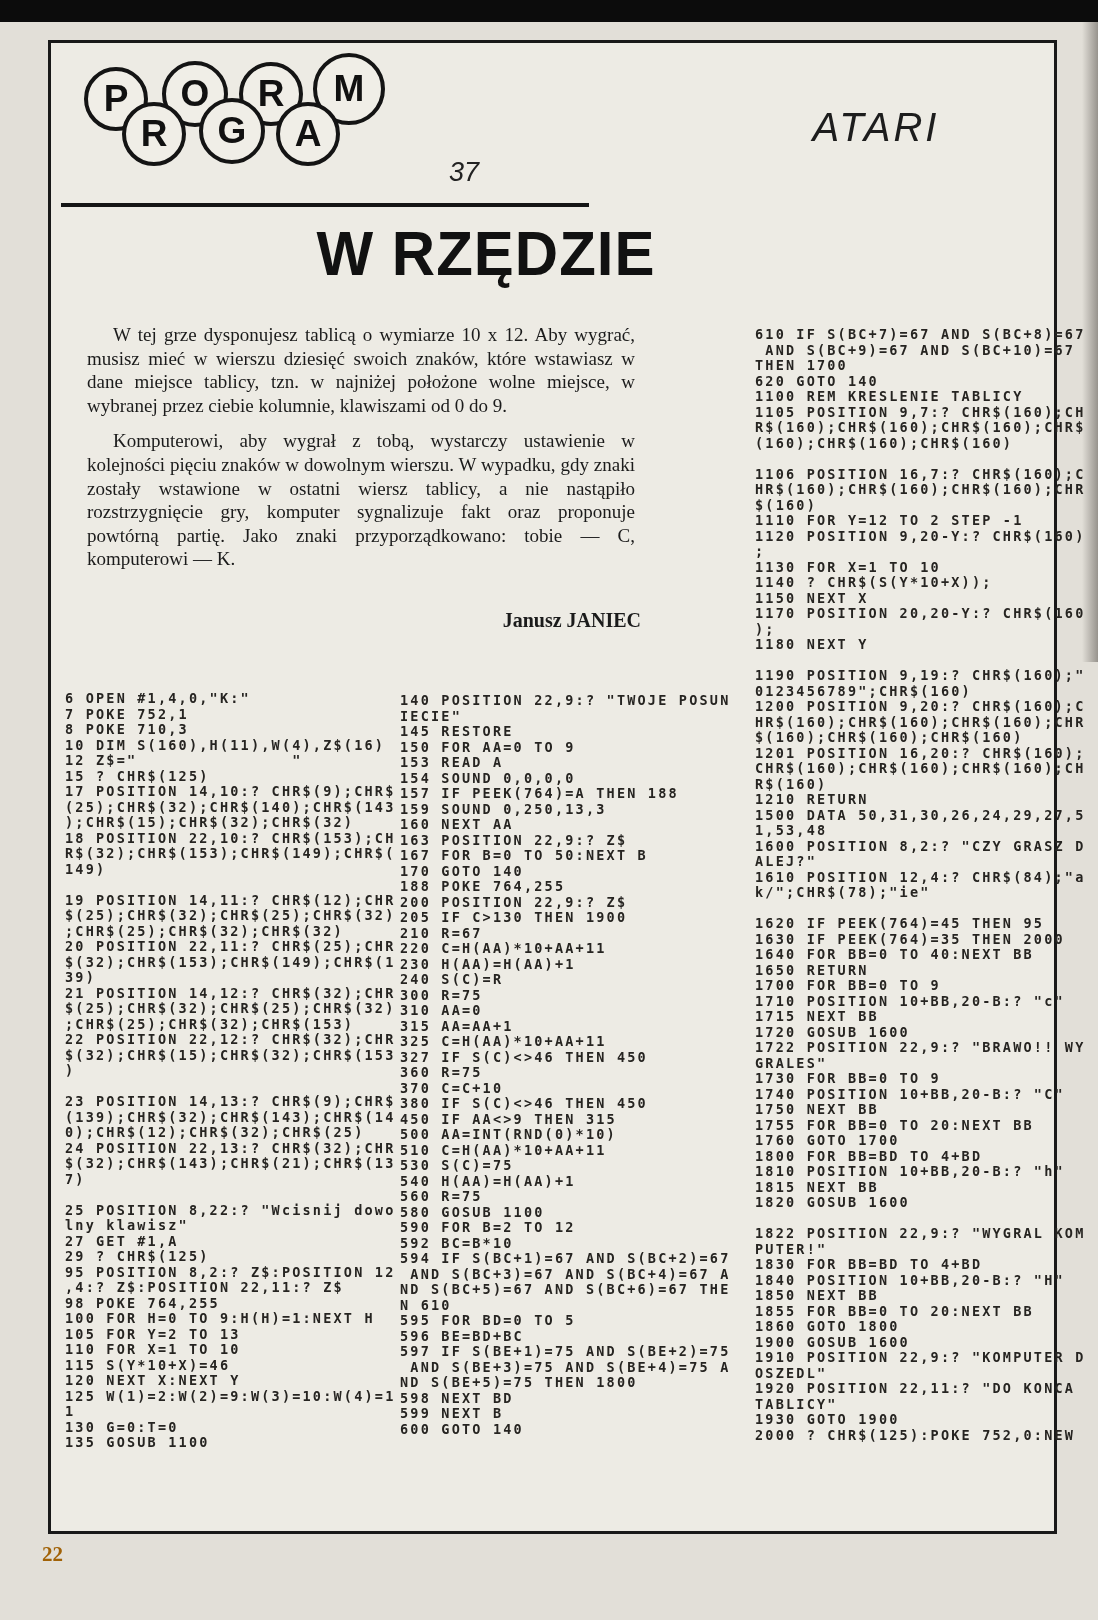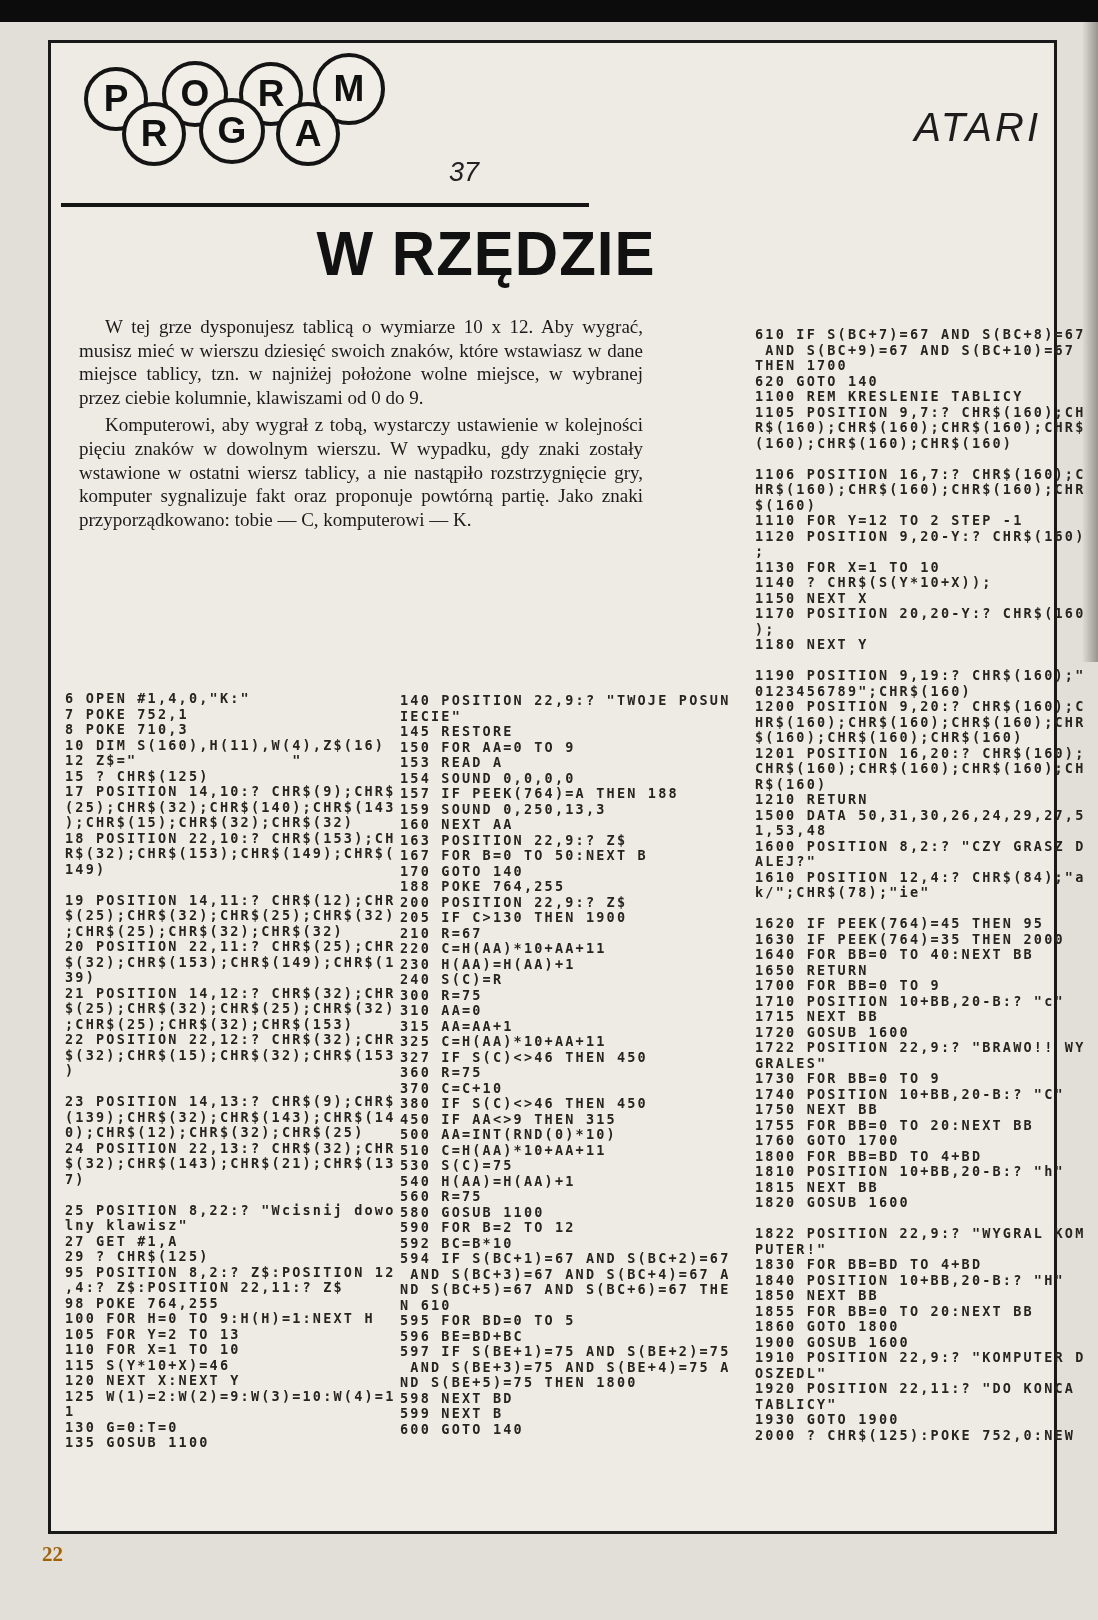--- a/index.html
+++ b/index.html
@@ -22,36 +22,36 @@
     position:absolute; border:4px solid #141414; border-radius:50%;
     background:#f0eee7; display:flex; align-items:center; justify-content:center;
     font-family:"Liberation Sans", sans-serif; font-weight:bold; font-size:37px; color:#111;
   }
   .issue {
     position:absolute; left:398px; top:114px;
     font-family:"Liberation Sans", sans-serif; font-size:27px; color:#222;font-style:italic;
   }
   .logo-rule { position:absolute; left:10px; top:160px; width:528px; height:4px; background:#151515; }
   .platform {
-    position:absolute; left:660px; top:62px; width:330px; text-align:right;
+    position:absolute; left:660px; top:62px; width:330px; text-align:center;
     font-family:"Liberation Sans", sans-serif; font-style:italic; font-size:40px;
     letter-spacing:3px; color:#1d1d1d;
   }
   .title {
     position:absolute; left:0px; top:176px; width:870px; margin:0;
     text-align:center; font-family:"Liberation Sans", sans-serif;
     font-weight:bold; font-size:60px; letter-spacing:1px; color:#111;
     transform:scaleY(1.06);
   }
   
   .intro {
     position:absolute; left:24px; top:268px; width:572px;
     font-size:19px; line-height:23.6px; text-align:justify;
   }
-  .intro p { margin:4px; text-indent:26px; }
+  .intro p { margin:12px; text-indent:26px; }
   .author {
     position:absolute; left:24px; top:566px; width:566px; text-align:right;
     font-weight:bold; font-size:20px;
   }
   
   .code {
     position:absolute; margin:0;
     font-family:"DejaVu Sans Mono", monospace; font-weight:bold;
     font-size:13.5px; line-height:15.5px; letter-spacing:2.2px;
     color:#262421; white-space:pre;
@@ -101,20 +101,21 @@
     <div class="logo-rule"></div>
     <div class="platform">ATARI</div>
 
     <h1 class="title">W RZĘDZIE</h1>
 
     <div class="intro">
       <p>W tej grze dysponujesz tablicą o wymiarze 10 x 12. Aby wygrać, musisz mieć w wierszu dziesięć swoich znaków, które wstawiasz w dane miejsce tablicy, tzn. w najniżej położone wolne miejsce, w wybranej przez ciebie kolumnie, klawiszami od 0 do 9.</p>
       <p>Komputerowi, aby wygrał z tobą, wystarczy ustawienie w kolejności pięciu znaków w dowolnym wierszu. W wypadku, gdy znaki zostały wstawione w ostatni wiersz tablicy, a nie nastąpiło rozstrzygnięcie gry, komputer sygnalizuje fakt oraz proponuje powtórną partię. Jako znaki przyporządkowano: tobie — C, komputerowi — K.</p>
     </div>
 
+    <div class="author">Janusz JANIEC</div>
 
     <pre class="code col1">6 OPEN #1,4,0,"K:"
 7 POKE 752,1
 8 POKE 710,3
 10 DIM S(160),H(11),W(4),Z$(16)
 12 Z$="               "
 15 ? CHR$(125)
 17 POSITION 14,10:? CHR$(9);CHR$
 (25);CHR$(32);CHR$(140);CHR$(143
 );CHR$(15);CHR$(32);CHR$(32)

